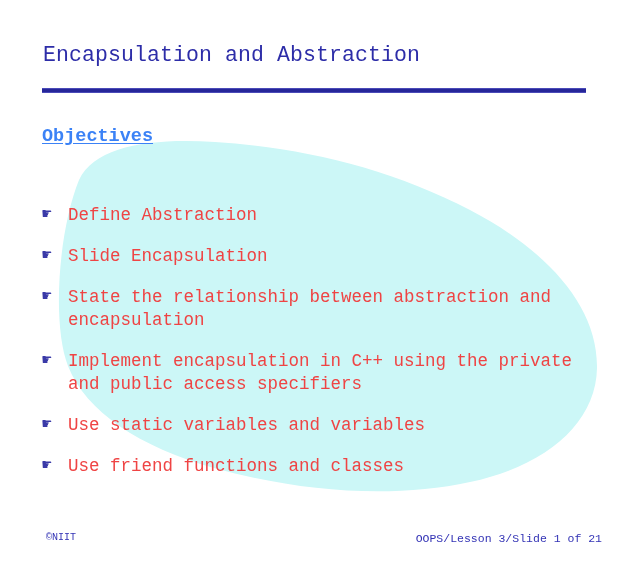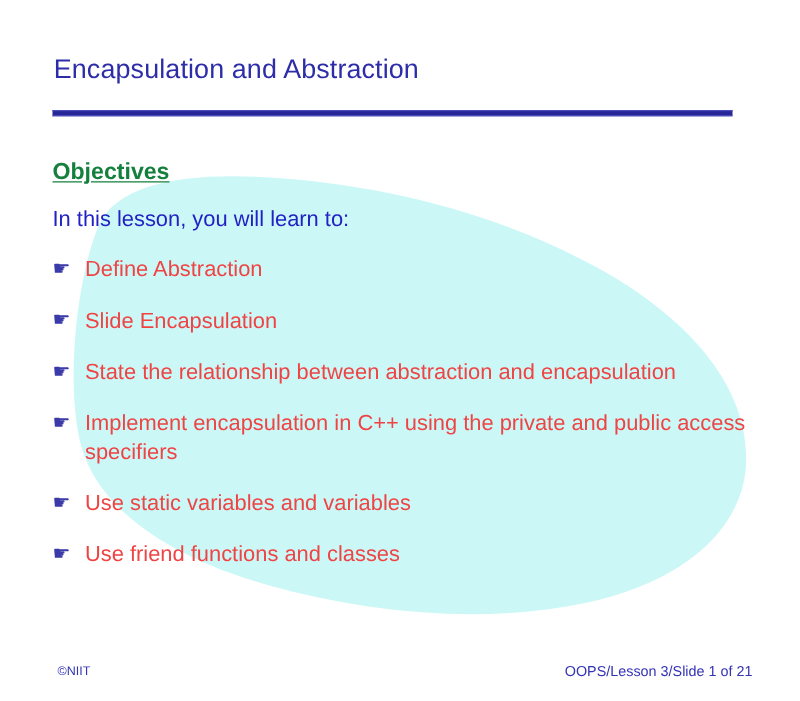--- a/index.html
+++ b/index.html
@@ -28,20 +28,21 @@
     width: 640px;
     height: 561px;
     z-index: 0;
     pointer-events: none;
   }
   .content-layer {
     position: relative;
     z-index: 1;
     width: 640px;
     height: 502px;
+    font-family: Liberation Mono, monospace;
   }
   .slide-title {
     position: absolute;
     left: 43px;
     top: 43px;
     font-size: 21.5px;
     color: #2d2da8;
     letter-spacing: 0.1px;
     white-space: nowrap;
   }
@@ -55,21 +56,21 @@
     border-top: 1px solid #4a4ab8;
     border-bottom: 1px solid #4a4ab8;
     box-sizing: border-box;
   }
   .objectives-heading {
     position: absolute;
     left: 42px;
     top: 126px;
     font-size: 18.5px;
     font-weight: bold;
-    color: #15803d;
+    color: #3b82f6;
     text-decoration: underline;
     text-underline-offset: 2px;
   }
   .lead-line {
     position: absolute;
     left: 42px;
     top: 165px;
     font-size: 17.5px;
     color: #2222c4;
     white-space: nowrap;
@@ -133,21 +134,20 @@
   </div>
 
   <div class="content-layer">
 
     <div class="slide-title">Encapsulation and Abstraction</div>
 
     <div class="title-rule"></div>
 
     <div class="objectives-heading">Objectives</div>
 
-    <div class="lead-line">In this lesson, you will learn to:</div>
 
     <div class="bullet-list">
 
       <div class="bullet-item">
         <span class="bullet-glyph">☛</span>
         <span class="bullet-text">Define Abstraction</span>
       </div>
 
       <div class="bullet-item">
         <span class="bullet-glyph">☛</span>

